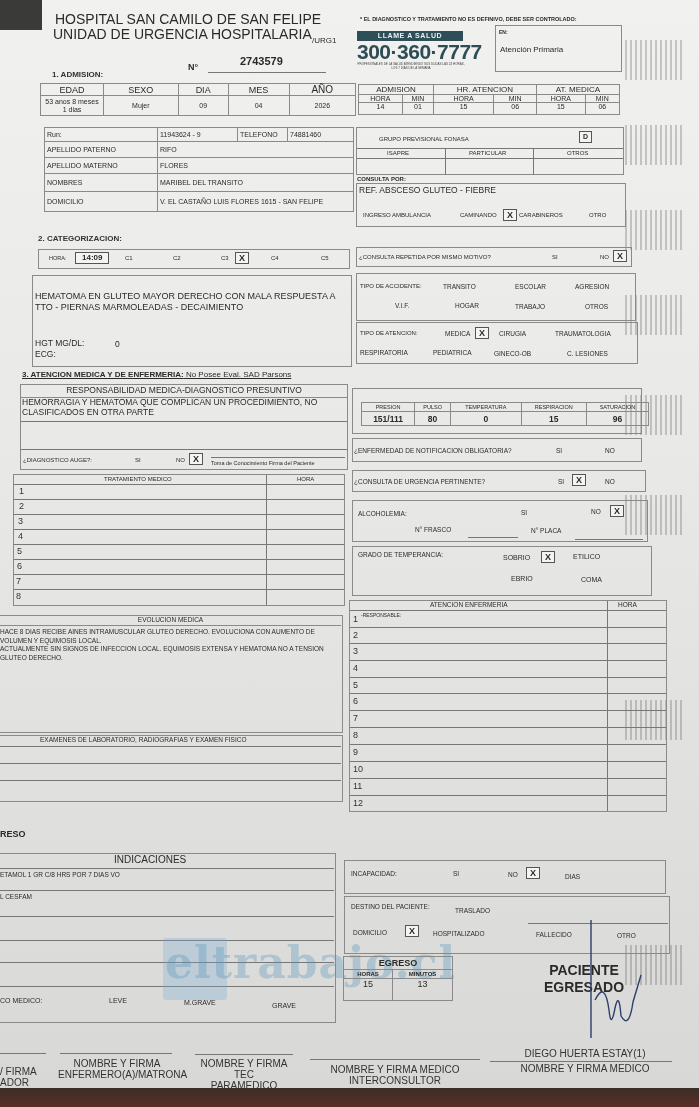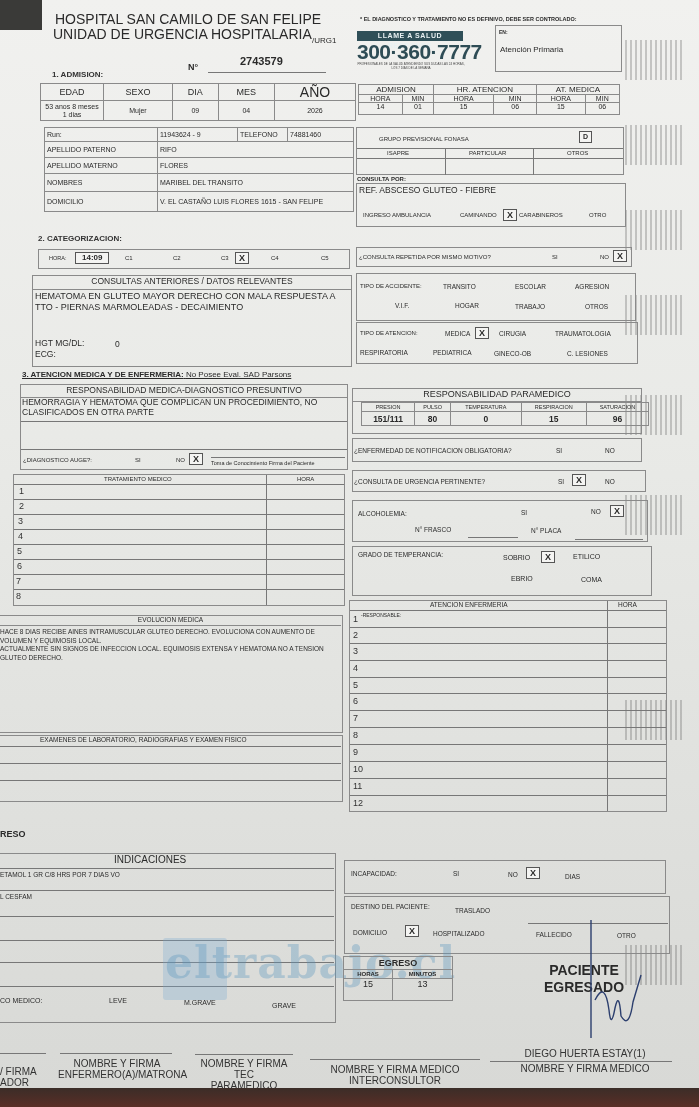--- a/index.html
+++ b/index.html
@@ -52,21 +52,21 @@
 </div>
 
 <div class="abs sect" style="left:52px;top:70px;">1. ADMISION:</div>
 <table class="abs" style="left:40px;top:83px;width:316px;font-size:8px;text-align:center;">
   <tbody>
       <tr style="height:11px;">
     <td style="font-size:9px;">EDAD</td>
     <td style="font-size:9px;">SEXO</td>
     <td style="font-size:9px;">DIA</td>
     <td style="font-size:9px;">MES</td>
-    <td style="font-size:14px;">AÑO</td>
+    <td style="font-size:10px;">AÑO</td>
   </tr>
   <tr style="height:20px;">
     <td style="font-size:7px;width:58px;line-height:8px;">53 anos 8 meses 1 dias</td>
     <td style="font-size:7px;">Mujer</td>
     <td style="font-size:7px;">09</td>
     <td style="font-size:7px;">04</td>
     <td style="font-size:7px;">2026</td>
   </tr>
 </tbody>
   </table>
@@ -157,21 +157,20 @@
   <span class="abs" style="left:282px;top:5px;font-size:6px;">C5</span>
 </div>
 <div class="box" style="left:356px;top:247px;width:276px;height:20px;">
   <span class="abs" style="left:2px;top:6px;font-size:6px;">¿CONSULTA REPETIDA POR MISMO MOTIVO?</span>
   <span class="abs" style="left:195px;top:6px;font-size:6px;">SI</span>
   <span class="abs" style="left:243px;top:6px;font-size:6px;">NO</span>
   <span class="abs chk" style="left:256px;top:2px;">X</span>
 </div>
 
 <div class="box" style="left:32px;top:275px;width:320px;height:92px;">
-  <div class="abs" style="left:0;top:0;width:318px;height:13px;border-bottom:1px solid #8a8a8a;text-align:center;font-size:8.5px;">CONSULTAS ANTERIORES / DATOS RELEVANTES</div>
   <div class="abs" style="left:2px;top:15px;width:314px;font-size:9px;line-height:11px;">HEMATOMA EN GLUTEO MAYOR DERECHO CON MALA RESPUESTA A  TTO - PIERNAS MARMOLEADAS - DECAIMIENTO</div>
   <span class="abs" style="left:2px;top:62px;font-size:8.5px;">HGT MG/DL:</span>
   <span class="abs" style="left:82px;top:63px;font-size:8.5px;">0</span>
   <span class="abs" style="left:2px;top:73px;font-size:8.5px;">ECG:</span>
 </div>
 
 <div class="box" style="left:356px;top:273px;width:280px;height:48px;">
   <span class="abs" style="left:3px;top:9px;font-size:6px;">TIPO DE ACCIDENTE:</span>
   <span class="abs" style="left:86px;top:9px;font-size:6.5px;">TRANSITO</span>
   <span class="abs" style="left:158px;top:9px;font-size:6.5px;">ESCOLAR</span>
@@ -226,21 +225,20 @@
   <span class="rownum" style="left:5px;top:26px;">2</span>
   <span class="rownum" style="left:4px;top:41px;">3</span>
   <span class="rownum" style="left:4px;top:56px;">4</span>
   <span class="rownum" style="left:3px;top:71px;">5</span>
   <span class="rownum" style="left:3px;top:86px;">6</span>
   <span class="rownum" style="left:2px;top:101px;">7</span>
   <span class="rownum" style="left:2px;top:116px;">8</span>
 </div>
 
 <div class="box" style="left:352px;top:388px;width:290px;height:46px;">
-  <div class="abs" style="left:0;top:0;width:288px;height:12px;text-align:center;font-size:9px;border-bottom:1px solid #8a8a8a;">RESPONSABILIDAD PARAMEDICO</div>
   <table class="abs" style="left:8px;top:13px;width:288px;text-align:center;">
     <tbody>
         <tr style="font-size:5.5px;height:9px;">
       <td>PRESION</td>
       <td>PULSO</td>
       <td>TEMPERATURA</td>
       <td>RESPIRACION</td>
       <td>SATURACION</td>
     </tr>
     <tr style="font-size:8.5px;font-weight:bold;height:14px;">

